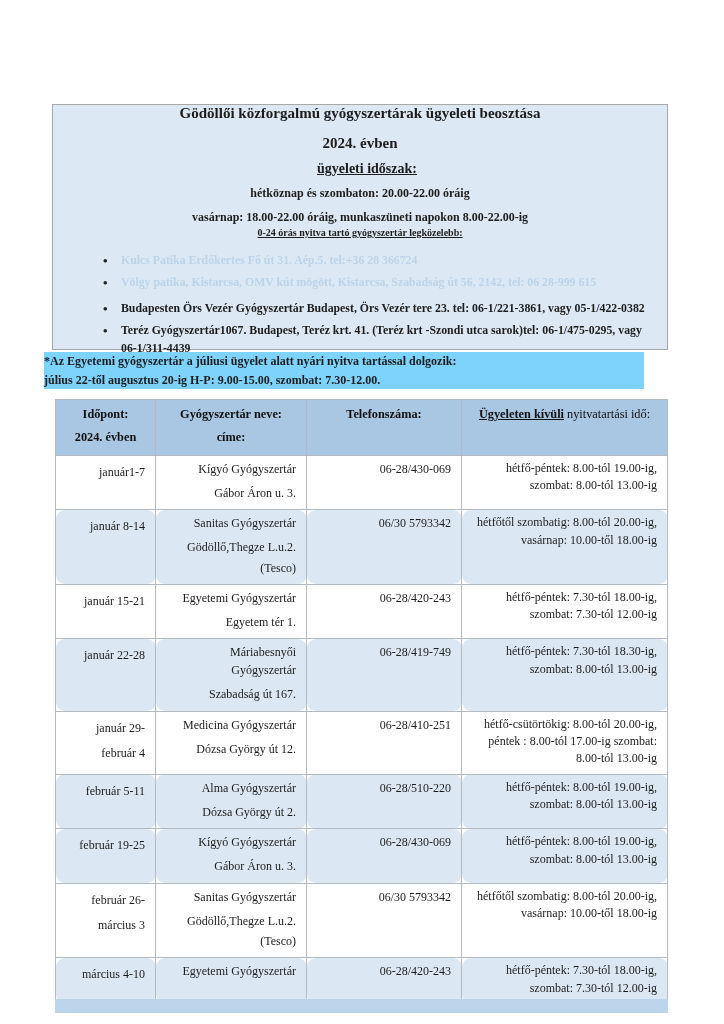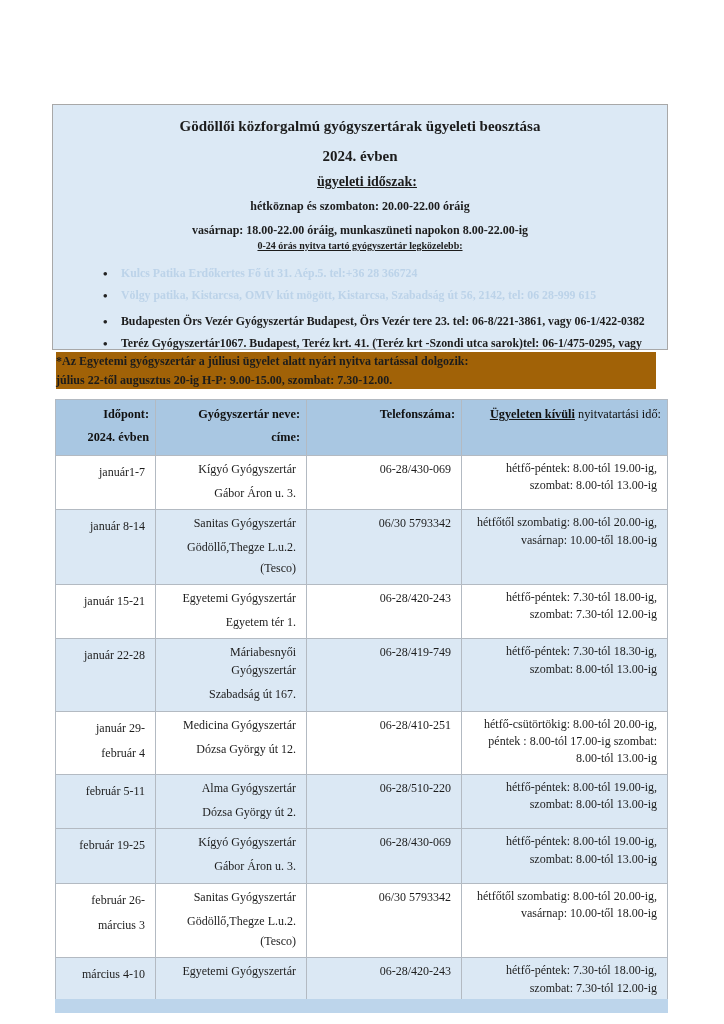--- a/index.html
+++ b/index.html
@@ -7,63 +7,63 @@
     width:724px;height:1024px;position:relative;background:#ffffff;
     font-family:"Liberation Serif","DejaVu Serif",serif;color:#1c1c1c;
     overflow:hidden;
   }
   
   .header-box{
     position:absolute;left:52px;top:104px;width:616px;height:246px;
     background:#dce9f5;border:1px solid #a8a8a8;box-sizing:border-box;
     text-align:center;
   }
-  .doc-title{font-size:15px;font-weight:bold;margin-top:13px;}
+  .doc-title{font-size:15px;font-weight:bold;margin-top:0;}
   .doc-year{font-size:15px;font-weight:bold;margin-top:13px;}
   .duty-heading{font-size:14px;font-weight:bold;text-decoration:underline;margin-top:9px;padding-left:14px;}
   .duty-line{font-size:12px;font-weight:bold;margin-top:9px;}
   .nearest-heading{font-size:10px;font-weight:bold;text-decoration:underline;margin-top:2px;}
   ul.bullets{
     list-style:none;text-align:left;margin:14px 0 0 0;padding:0 10px 0 50px;
   }
   ul.bullets li{
     font-size:11.8px;font-weight:bold;line-height:1.5;margin-bottom:4px;
     padding-left:18px;position:relative;color:#1c1c1c;
   }
   ul.bullets li::before{
     content:"\2022";position:absolute;left:0;top:-1px;color:#222;font-size:13px;
   }
   ul.bullets li.muted{color:#bcd3e9;}
   ul.bullets li.gap{margin-top:9px;}
   
   .note{
-    position:absolute;left:56px;top:352px;width:600px;
+    position:absolute;left:44px;top:352px;width:600px;
     font-size:12px;font-weight:bold;line-height:1.55;white-space:pre-line;
-    background:#a16207;
+    background:#7dd3fc;
   }
   
   table.schedule{
     position:absolute;left:55px;top:399px;width:612px;border-collapse:collapse;
     table-layout:fixed;font-size:12px;
   }
   table.schedule col.c1{width:100px;}
   table.schedule col.c2{width:151px;}
   table.schedule col.c3{width:155px;}
   table.schedule col.c4{width:206px;}
   table.schedule th,table.schedule td{
     border:1px solid #b3bac2;vertical-align:top;text-align:right;
     padding:4px 10px 6px 10px;box-sizing:border-box;
   }
   table.schedule thead th{
-    background:#a9c7e2;font-size:12.3px;font-weight:bold;
+    background:#a9c7e2;font-size:12.3px;font-weight:bold;text-align:center;
     white-space:pre-line;line-height:1.9;padding:3px 6px 5px 6px;color:#111;
   }
   table.schedule thead th .hdr-em{font-weight:bold;text-decoration:underline;}
   table.schedule thead th .hdr-rest{font-weight:normal;}
-  tr.alt td{background:#dbe8f4;}
+  tr.alt td{background:#dbe8f4;border-radius:9px;}
   td .pname{line-height:1.5;}
   td .paddr{line-height:1.7;margin-top:5px;white-space:pre-line;}
   td .paddr:empty{display:none;}
   td.date-cell{white-space:pre-line;line-height:2.1;}
   td.phone-cell{line-height:1.5;}
   td.hours-cell{white-space:pre-line;line-height:1.45;}
   
   .footer-bar{
     position:absolute;left:55px;top:999px;width:613px;height:14px;background:#bdd5eb;
   }
@@ -74,21 +74,21 @@
 <div class="header-box">
   <div class="doc-title">Gödöllői közforgalmú gyógyszertárak ügyeleti beosztása</div>
   <div class="doc-year">2024. évben</div>
   <div class="duty-heading">ügyeleti időszak:</div>
   <div class="duty-line">hétköznap és szombaton: 20.00-22.00 óráig</div>
   <div class="duty-line">vasárnap: 18.00-22.00 óráig, munkaszüneti napokon 8.00-22.00-ig</div>
   <div class="nearest-heading">0-24 órás nyitva tartó gyógyszertár legközelebb:</div>
   <ul class="bullets">
     <li class="muted">Kulcs Patika Erdőkertes Fő út 31. Aép.5. tel:+36 28 366724</li>
     <li class="muted">Völgy patika, Kistarcsa, OMV kút mögött,  Kistarcsa, Szabadság út 56, 2142,  tel: 06 28-999 615</li>
-    <li class="gap">Budapesten Örs Vezér Gyógyszertár Budapest, Örs Vezér tere 23. tel: 06-8/221-3861, vagy 06-1/422-0382</li>
+    <li class="gap">Budapesten Örs Vezér Gyógyszertár Budapest, Örs Vezér tere 23. tel: 06-1/221-3861, vagy 05-1/422-0382</li>
     <li>Teréz Gyógyszertár1067. Budapest, Teréz krt. 41. (Teréz krt -Szondi utca sarok)tel: 06-1/475-0295, vagy 06-1/311-4439</li>
   </ul>
 </div>
 
 <div class="note">*Az Egyetemi gyógyszertár  a júliusi ügyelet alatt  nyári nyitva tartással dolgozik:
  július 22-től augusztus 20-ig H-P: 9.00-15.00, szombat: 7.30-12.00.</div>
 
 <table class="schedule">
   <colgroup>
       <col class="c1">

